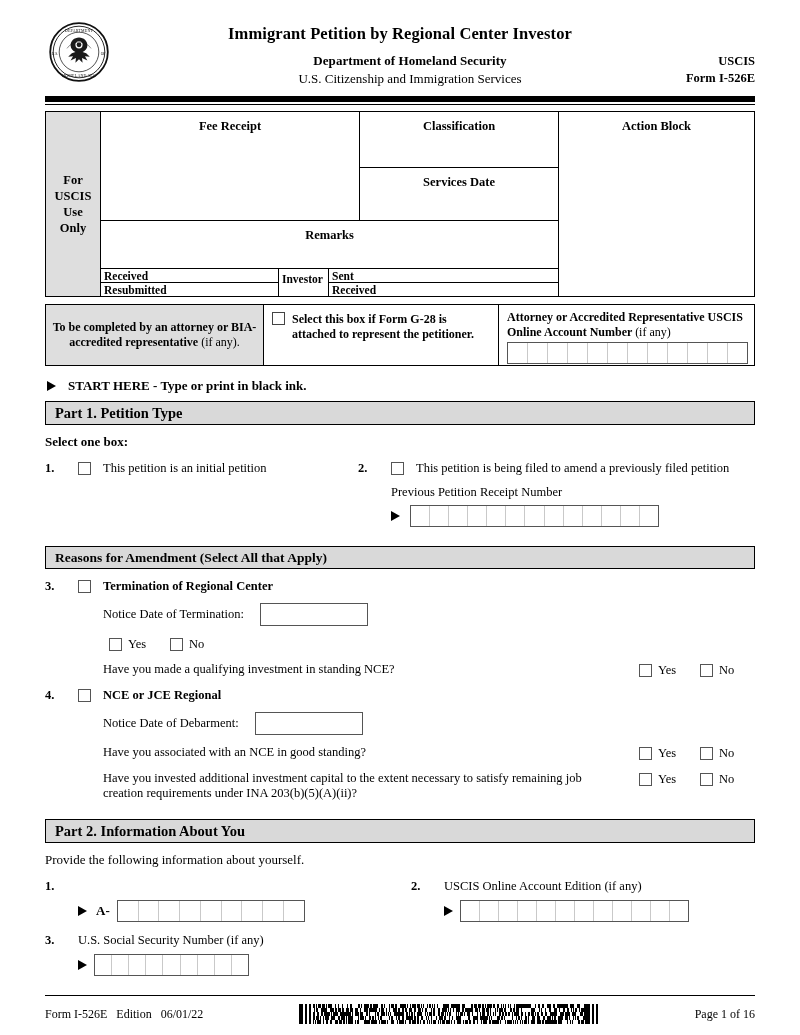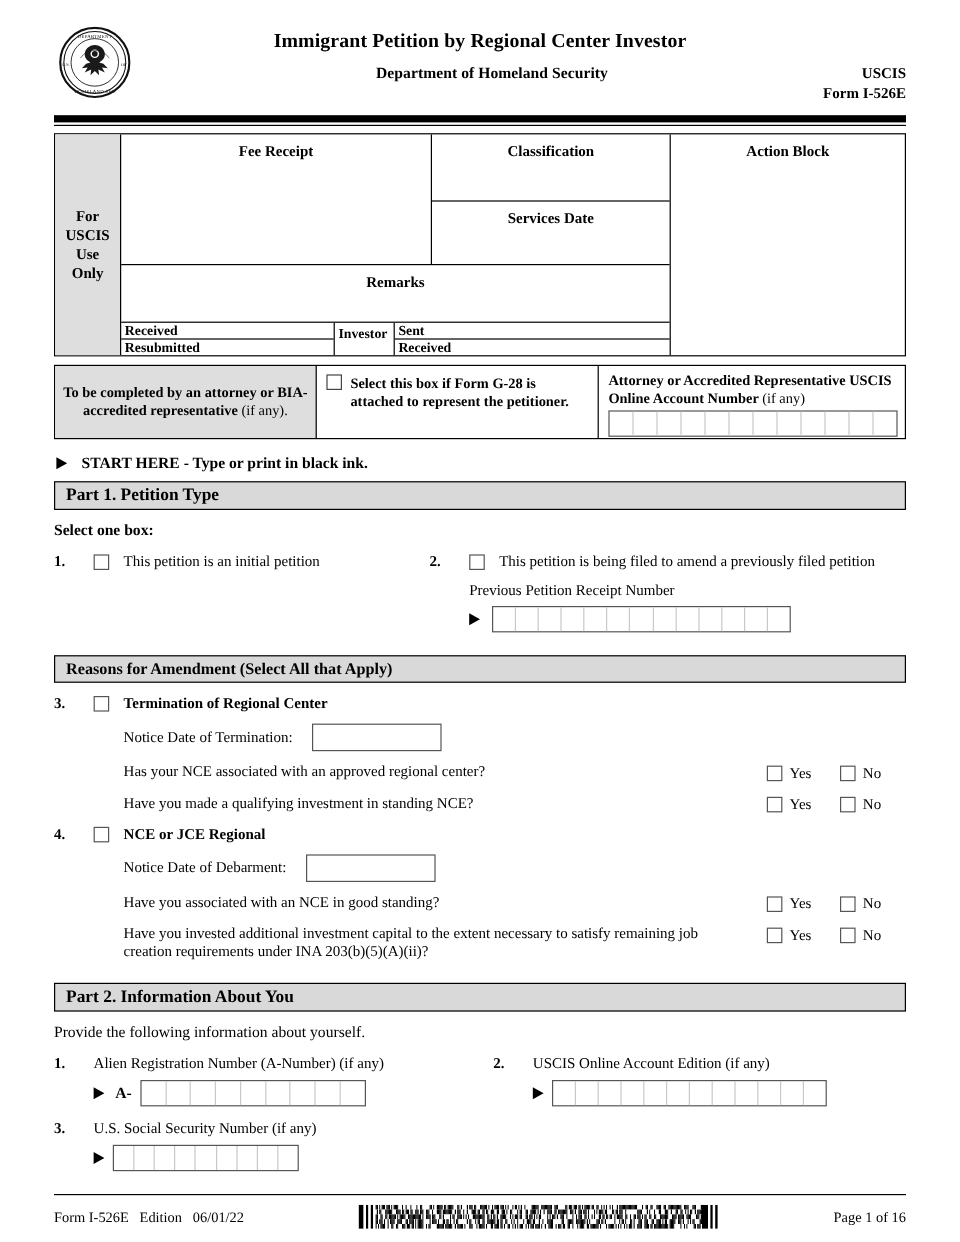--- a/index.html
+++ b/index.html
@@ -507,20 +507,21 @@
         <text x="50" y="16" font-size="6.6" font-family="Liberation Serif, serif" fill="#111" text-anchor="middle" letter-spacing="0.4">DEPARTMENT</text>
         <text x="50" y="92" font-size="6.6" font-family="Liberation Serif, serif" fill="#111" text-anchor="middle" letter-spacing="0.4">HOMELAND SEC</text>
         <text x="10" y="55" font-size="6" font-family="Liberation Serif, serif" fill="#111" text-anchor="middle">U.S.</text>
         <text x="90" y="55" font-size="6" font-family="Liberation Serif, serif" fill="#111" text-anchor="middle">OF</text>
       </svg>
     </div>
     <div class="title-main">Immigrant Petition by Regional Center Investor</div>
     <div class="subhead">
       <div class="agency">
         <div class="l1">Department of Homeland Security</div>
+        <div class="l2">U.S. Citizenship and Immigration Services</div>
       </div>
       <div class="formid">
         <div>USCIS</div>
         <div>Form I-526E</div>
       </div>
     </div>
   </div>
 
   <div class="rule-thick"></div>
   <div class="rule-thin"></div>
@@ -656,21 +657,20 @@
       <span class="num">3.</span>
       <span class="cb"></span>
       <span class="ttl">Termination of Regional Center</span>
     </div>
     <div class="amd-body">
       <div class="noticerow">
         <span class="lbl">Notice Date of Termination:</span>
         <span class="plainbox"></span>
       </div>
       <div class="qrow">
-        <span class="qt">Has your NCE associated with an approved regional center?</span>
         <span class="yn">
           <span class="opt">
             <span class="cb"></span>
             <span>Yes</span>
           </span>
           <span class="opt">
             <span class="cb"></span>
             <span>No</span>
           </span>
         </span>
@@ -733,21 +733,20 @@
 
   <div class="partbar" style="margin-top:18px;">
     <span>Part 2.  Information About You</span>
   </div>
   <div class="lead reg">Provide the following information about yourself.</div>
 
   <div class="p2grid">
     <div class="p2cell">
       <div class="hdr">
         <span class="num">1.</span>
-        <span class="lbl">Alien Registration Number (A-Number) (if any)</span>
       </div>
       <div class="fieldline">
         <span class="tri"></span>
         <span class="apfx">A-</span>
         <span class="segbox sb-anum">
             <i></i>
             <i></i>
             <i></i>
             <i></i>
             <i></i>

